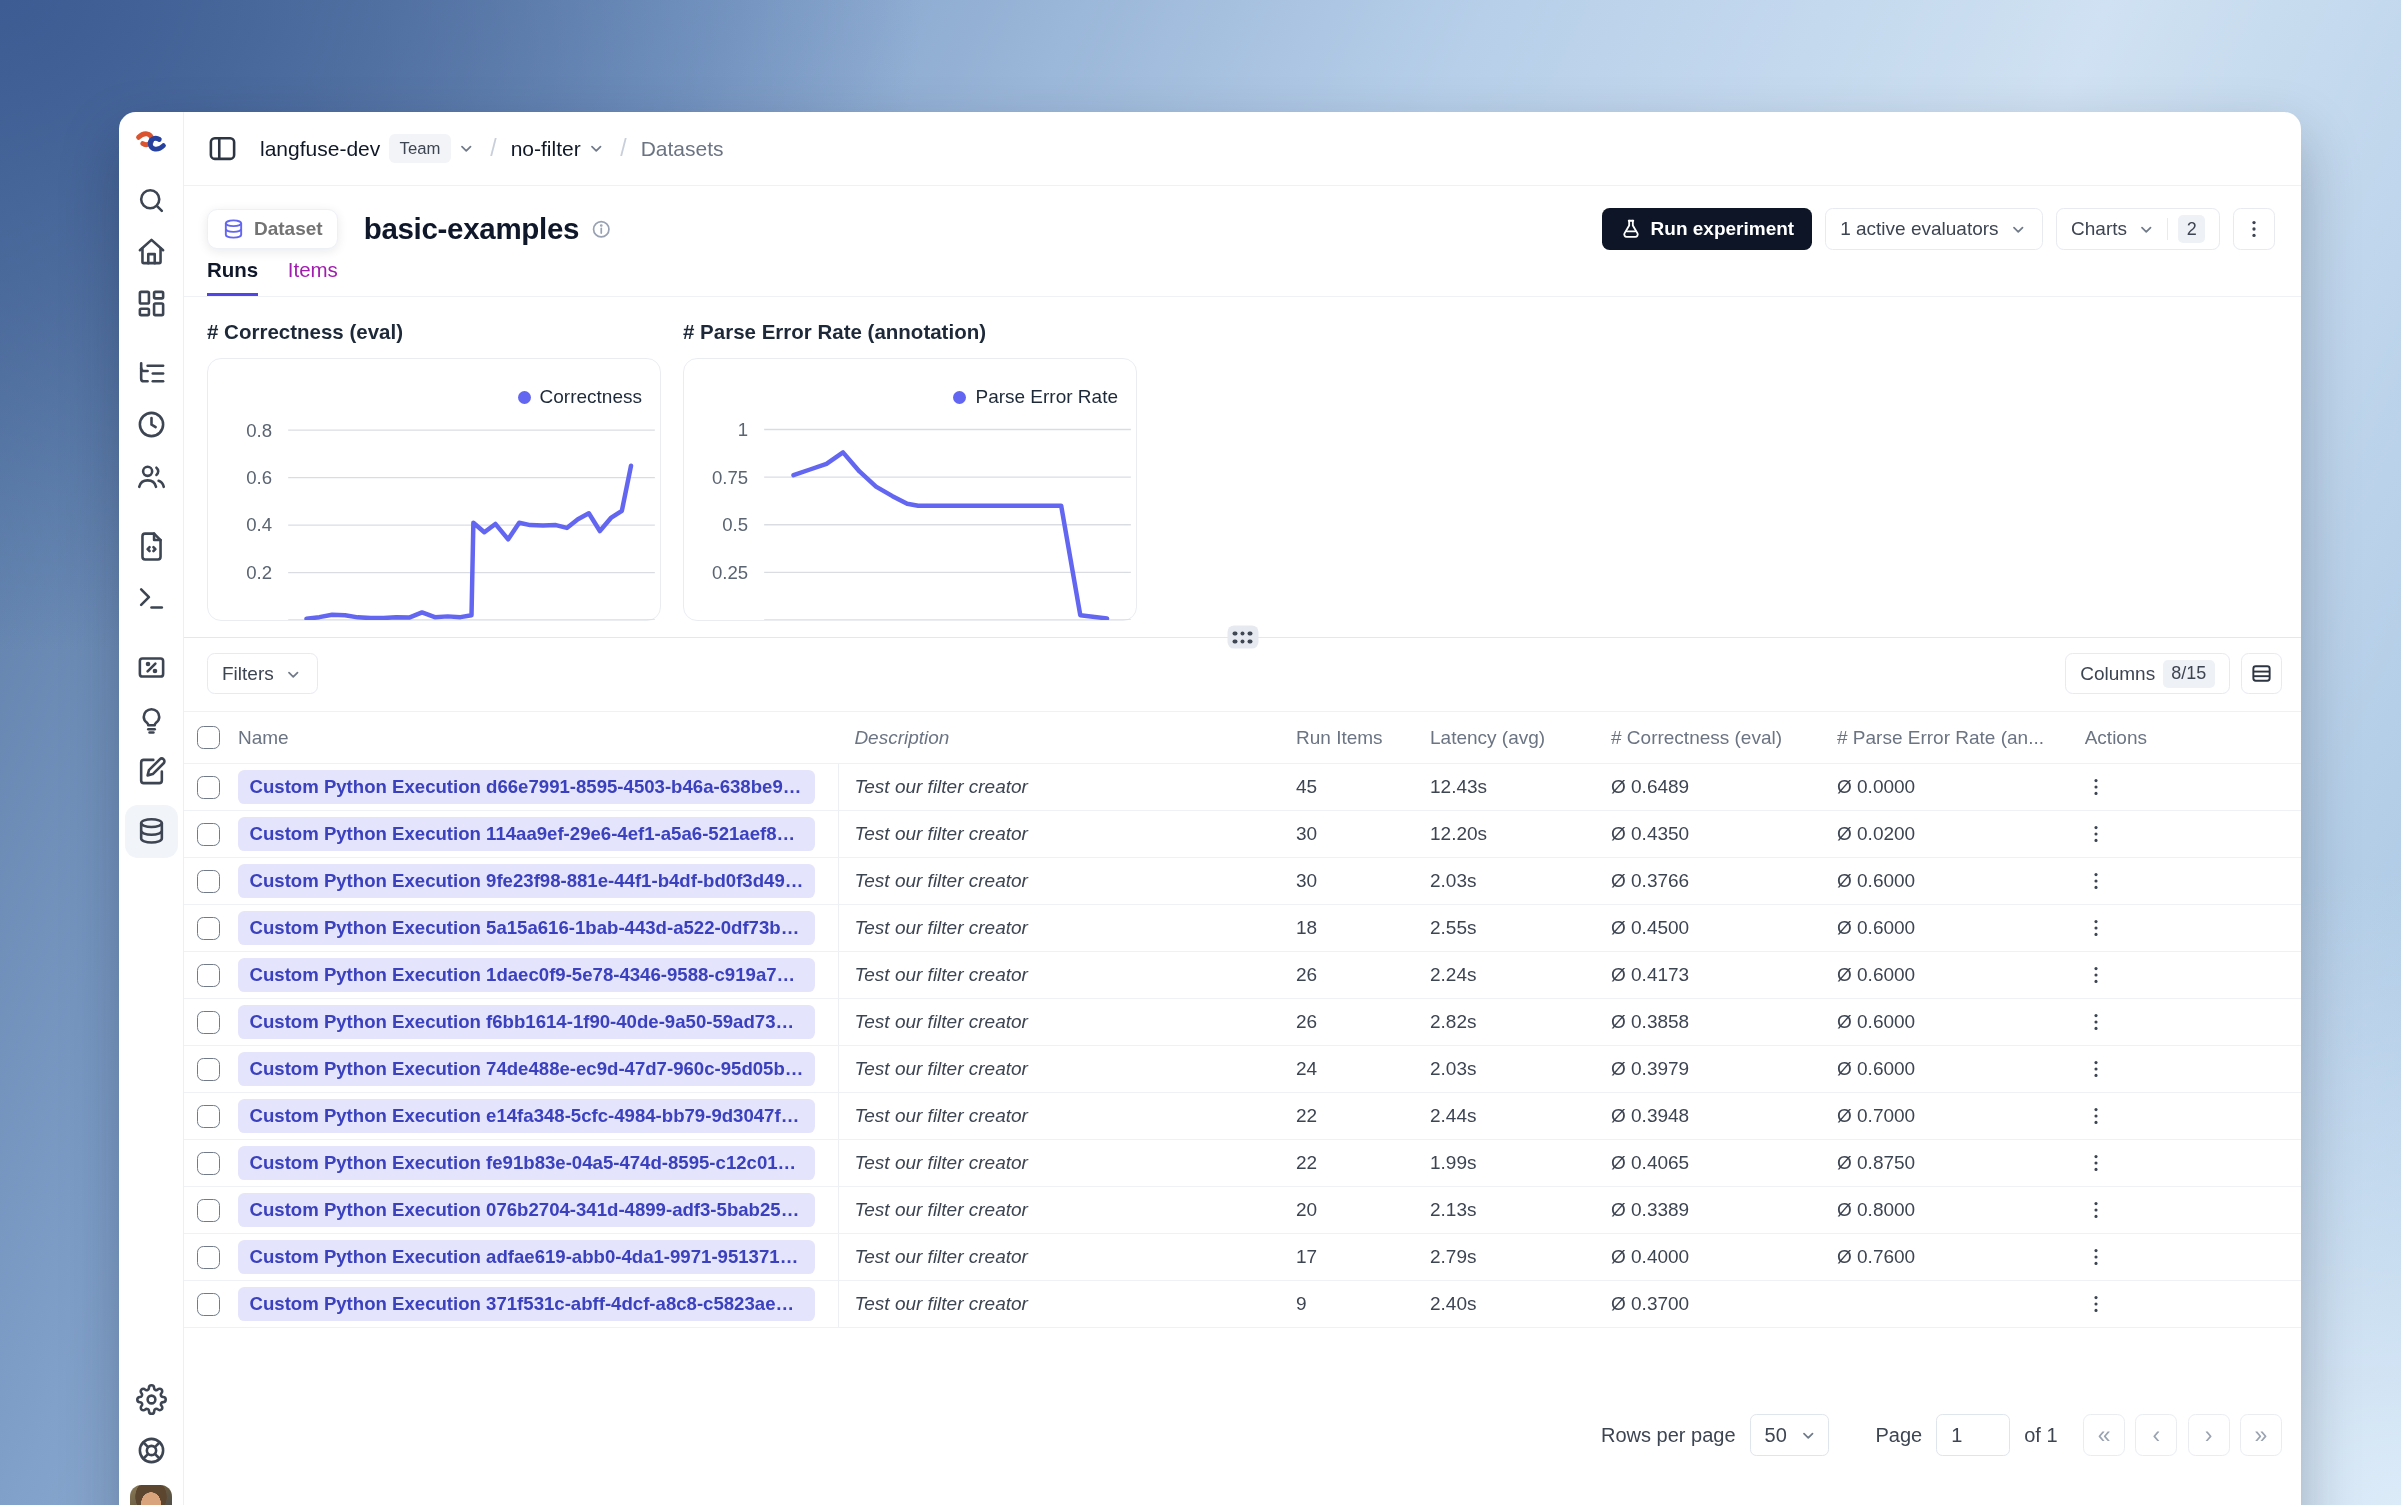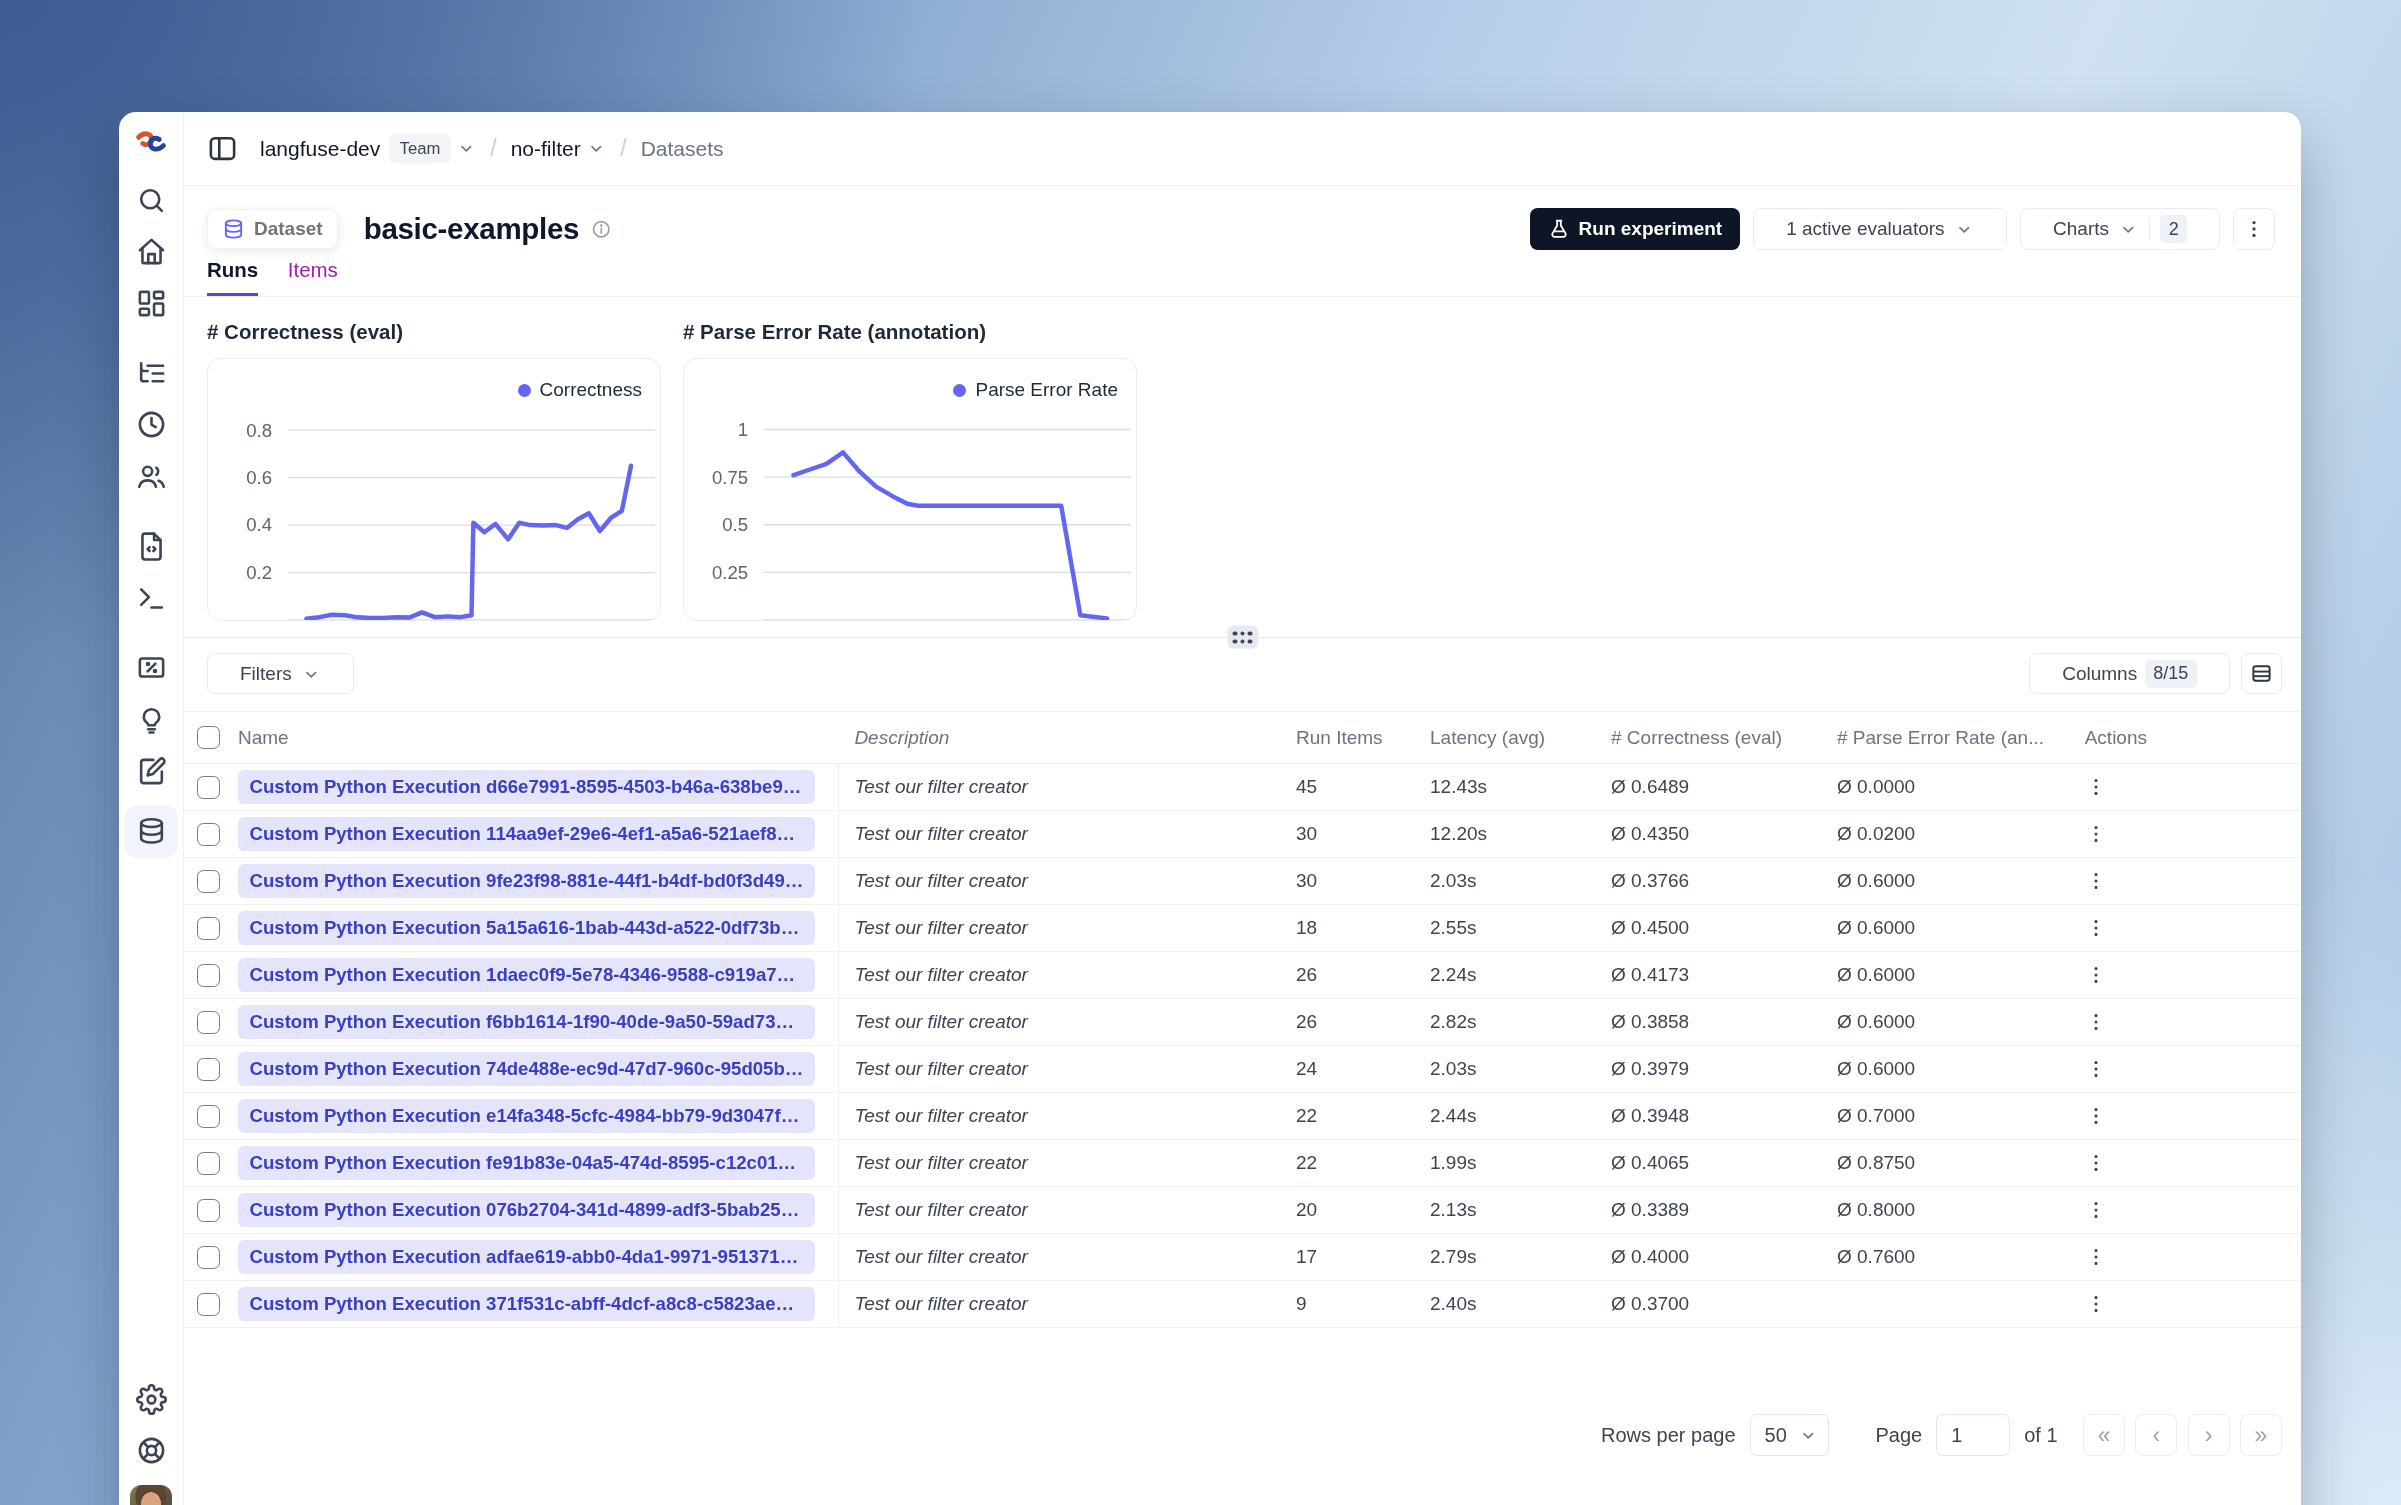--- a/index.html
+++ b/index.html
@@ -50,35 +50,35 @@
   .slash { color: #c8cfda; font-size: 23px; margin: 0 14px; font-weight: 300; }
 
   .ds-header { height: 64px; flex: 0 0 64px; display: flex; align-items: center; padding: 22px 26px 0 23px; }
   .ds-pill { display: flex; align-items: center; gap: 9px; background: #fff; border: 0.6px solid #edf0f4; box-shadow: 0 2.6px 10.3px rgba(16,24,40,.09); border-radius: 10.3px; padding: 7.7px 14px; font-size: 19px; font-weight: 700; color: #737373; }
   .ds-pill svg { width: 23px; height: 23px; color: #6366f1; }
   .ds-title { font-size: 29.5px; font-weight: 700; color: #0f172a; margin-left: 26px; letter-spacing: -0.3px; }
   .info-ic { width: 20.5px; height: 20.5px; color: #98a2b3; margin-left: 11.5px; }
   .hdr-actions { margin-left: auto; display: flex; gap: 13px; }
   .btn-dark { height: 42px; background: #0d1526; color: #fff; border-radius: 7.7px; display: flex; align-items: center; gap: 9px; padding: 0 18px; font-size: 19px; font-weight: 600; cursor: pointer; }
   .btn-dark svg { width: 22px; height: 22px; }
-  .btn-outline { height: 42px; border: 1.3px solid #e7eaf0; background: #fff; border-radius: 7.7px; display: flex; align-items: center; gap: 7.7px; padding: 0 32px; font-size: 19px; color: #3d4452; font-weight: 500; cursor: pointer; }
+  .btn-outline { height: 42px; border: 1.3px solid #e7eaf0; background: #fff; border-radius: 7.7px; display: flex; align-items: center; gap: 7.7px; padding: 0 14px; font-size: 19px; color: #3d4452; font-weight: 500; cursor: pointer; }
   .btn-outline .chev { margin-left: 1.3px; }
   .badge { background: #eef2f6; border-radius: 5.1px; padding: 3.2px 8.3px; font-size: 18px; color: #3d4452; }
   .vsep { width: 1.3px; height: 22px; background: #e7eaf0; margin: 0 2.6px; }
   .kebab-btn { width: 42px; height: 42px; border: 1.3px solid #e7eaf0; border-radius: 7.7px; display: flex; align-items: center; justify-content: center; color: #3d4452; cursor: pointer; background:#fff; }
   .kebab-btn svg, .kebab { width: 22px; height: 22px; }
 
   .tabs { height: 47px; flex: 0 0 47px; display: flex; gap: 29.5px; padding: 0 23px; border-bottom: 1.3px solid #eef1f5; align-items: flex-end; }
   .tab { font-size: 20.5px; color: #a21caf; padding-bottom: 11.5px; border-bottom: 3.8px solid transparent; cursor: pointer; }
   .tab.active { color: #0f172a; font-weight: 700; border-bottom-color: #4f46e5; }
 
   .charts { flex: 0 0 340px; display: flex; gap: 22px; padding: 23px 26px 15.4px 23px; }
   .chart-title { font-size: 20.5px; font-weight: 700; color: #1d2939; margin-bottom: 14px; }
   .chart-card { width: 454px; height: 263px; border: 1.3px solid #e9edf2; border-radius: 14px; position: relative; background: #fff; }
-  .legend { position: absolute; top: 20px; right: 18px; display: flex; align-items: center; gap: 9px; font-size: 19px; color: #1d2939; }
+  .legend { position: absolute; top: 27px; right: 18px; display: flex; align-items: center; gap: 9px; font-size: 19px; color: #1d2939; }
   .dot { width: 13px; height: 13px; border-radius: 50%; background: #6366f1; }
   .chart-card svg.plot { position: absolute; left: 0; top: 0; }
   svg text { font-family: "Liberation Sans", sans-serif; }
 
   .split { flex: 0 0 0; border-top: 1.3px solid #e3e8ee; position: relative; }
   .handle { position: absolute; left: 50%; top: -0.6px; transform: translate(-50%,-50%); width: 31px; height: 23px; border-radius: 6.4px; background: #e6eaf0; display: grid; grid-template-columns: repeat(3, 4.5px); grid-auto-rows: 4.5px; gap: 3.2px; place-content: center; cursor: row-resize; }
   .handle i { background: #3f4654; border-radius: 50%; }
 
   .filterbar { flex: 0 0 73px; display: flex; align-items: center; padding: 15.4px 19px 16.7px 23px; }
   .fb-right { margin-left: auto; display: flex; align-items: center; gap: 11.5px; }

